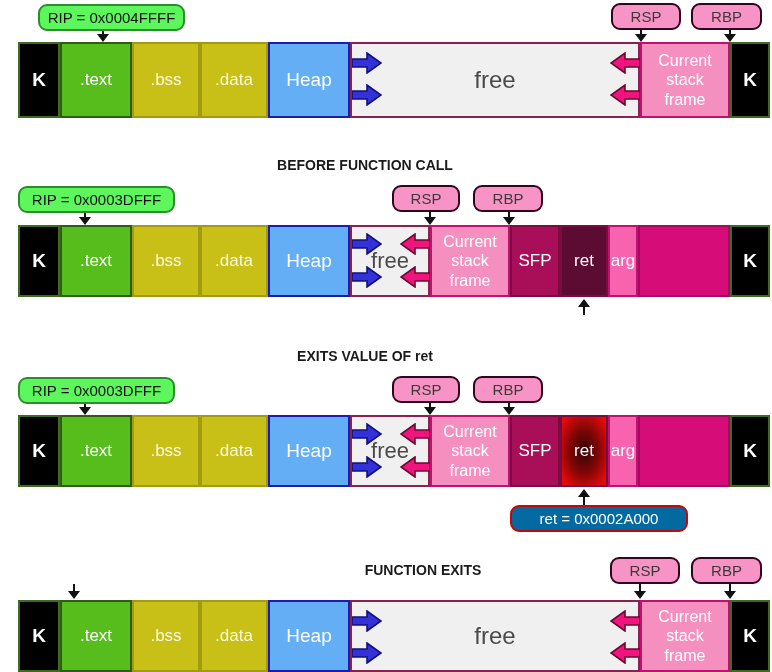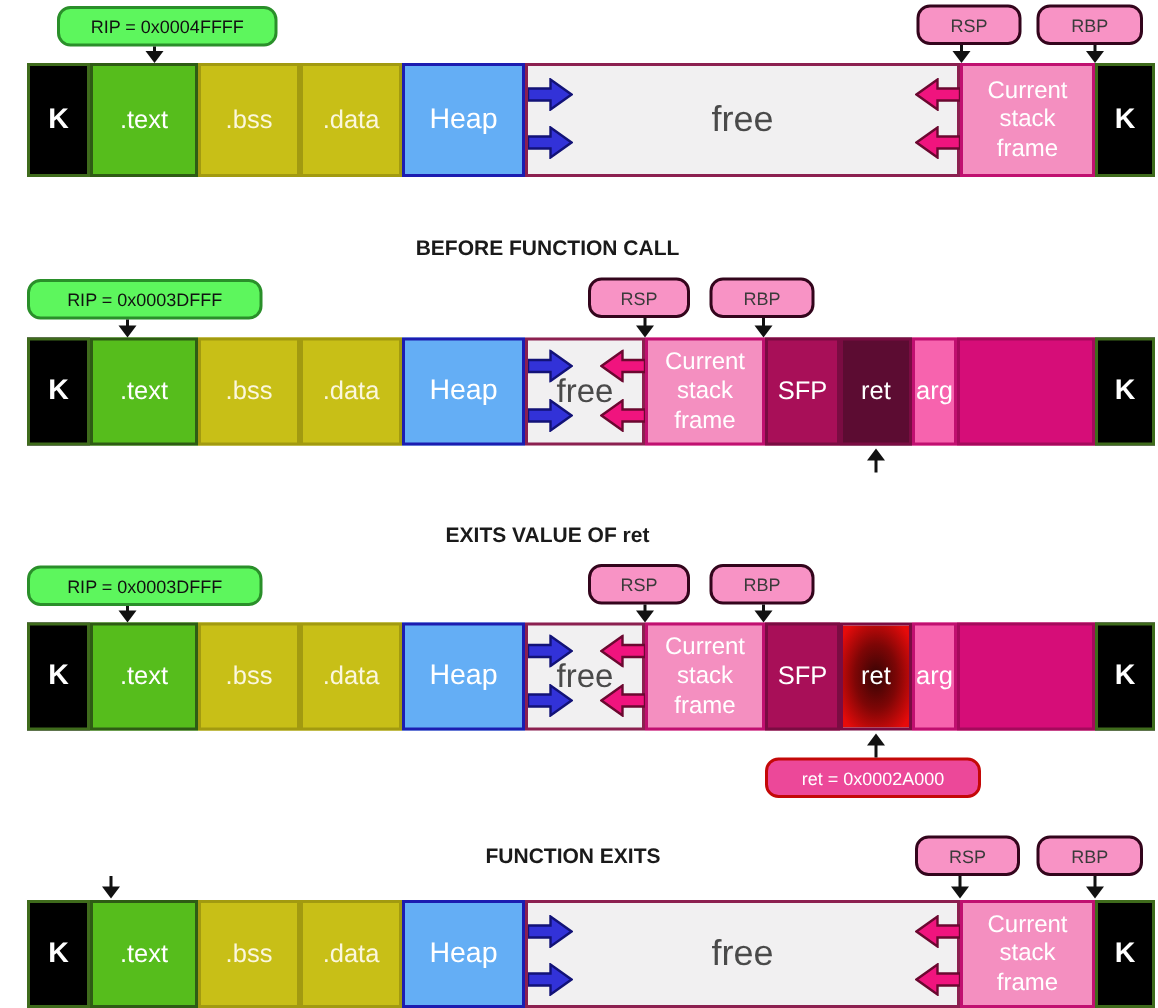--- a/index.html
+++ b/index.html
@@ -1,21 +1,21 @@
 <!DOCTYPE html>
 <html><head>
 <meta charset="utf-8">
 <style>
   html,body{margin:0;padding:0;background:#ffffff;}
   #stage{position:relative;width:772px;height:672px;background:#ffffff;overflow:hidden;
          font-family:"Liberation Sans","DejaVu Sans",sans-serif;}
   .row-title{position:absolute;transform:translateX(-50%);font-size:14px;font-weight:bold;
              color:#1a1a1a;white-space:nowrap;}
   .tag{position:absolute;display:flex;align-items:center;justify-content:center;
-       border-radius:9px;font-size:12px;white-space:nowrap;box-sizing:border-box;}
+       border-radius:9px;font-size:15px;white-space:nowrap;box-sizing:border-box;}
   .seg{position:absolute;box-sizing:border-box;display:flex;align-items:center;
        justify-content:center;text-align:center;white-space:pre-line;line-height:1.2;}
   .pointer{position:absolute;width:12px;}
   .pline{position:absolute;left:5px;width:2px;background:#111;}
   .phead{position:absolute;left:0;width:0;height:0;border-left:6px solid transparent;
          border-right:6px solid transparent;}
   .arrow{position:absolute;line-height:0;}
 </style>
 </head>
 <body>
@@ -139,26 +139,26 @@
     <div class="tag" style="left: 392px; top: 376px; width: 68px; height: 27px; background: rgb(248, 147, 197); border: 2px solid rgb(51, 5, 28); color: rgb(58, 58, 58);">RSP</div>
     <div class="pointer" style="left: 424px; top: 403px; height: 12px;">
       <div class="pline" style="top: 0px; height: 5px;"></div>
       <div class="phead" style="bottom: 0px; border-top: 8px solid rgb(17, 17, 17);"></div>
     </div>
     <div class="tag" style="left: 473px; top: 376px; width: 70px; height: 27px; background: rgb(248, 147, 197); border: 2px solid rgb(51, 5, 28); color: rgb(58, 58, 58);">RBP</div>
     <div class="pointer" style="left: 503px; top: 403px; height: 12px;">
       <div class="pline" style="top: 0px; height: 5px;"></div>
       <div class="phead" style="bottom: 0px; border-top: 8px solid rgb(17, 17, 17);"></div>
     </div>
-    <div class="tag" style="left: 510px; top: 505px; width: 144px; height: 27px; background: #ec4899; border: 2px solid rgb(196, 8, 8); color: rgb(255, 255, 255);">ret = 0x0002A000</div>
+    <div class="tag" style="left: 510px; top: 505px; width: 178px; height: 27px; background: #0369a1; border: 2px solid rgb(196, 8, 8); color: rgb(255, 255, 255);">ret = 0x0002A000</div>
     <div class="pointer" style="left: 578px; top: 489px; height: 16px;">
       <div class="pline" style="bottom: 0px; height: 9px;"></div>
       <div class="phead" style="top: 0px; border-bottom: 8px solid rgb(17, 17, 17);"></div>
     </div>
-    <div class="row-title" style="left: 368px; top: 562px; padding-left: 28px;">FUNCTION EXITS</div>
+    <div class="row-title" style="left: 409px; top: 562px; padding-left: 28px;">FUNCTION EXITS</div>
     <div class="seg" style="left: 18px; top: 600px; width: 42px; height: 72px; background: rgb(0, 0, 0); border: 2.5px solid rgb(63, 107, 28); color: rgb(255, 255, 255); font-size: 19px; font-weight: 600;">K</div>
     <div class="seg" style="left: 60px; top: 600px; width: 72px; height: 72px; background: rgb(86, 189, 28); border: 2.5px solid rgb(46, 92, 20); color: rgb(255, 255, 255); font-size: 17px; font-weight: normal;">.text</div>
     <div class="seg" style="left: 132px; top: 600px; width: 68px; height: 72px; background: rgb(200, 191, 23); border: 2.5px solid rgb(162, 154, 16); color: rgb(251, 247, 221); font-size: 17px; font-weight: normal;">.bss</div>
     <div class="seg" style="left: 200px; top: 600px; width: 68px; height: 72px; background: rgb(200, 191, 23); border: 2.5px solid rgb(162, 154, 16); color: rgb(251, 247, 221); font-size: 17px; font-weight: normal;">.data</div>
     <div class="seg" style="left: 268px; top: 600px; width: 82px; height: 72px; background: rgb(100, 174, 245); border: 2.5px solid rgb(28, 28, 176); color: rgb(255, 255, 255); font-size: 19px; font-weight: normal;">Heap</div>
     <div class="seg" style="left: 350px; top: 600px; width: 290px; height: 72px; background: rgb(241, 240, 241); border: 2.5px solid rgb(140, 32, 80); color: rgb(74, 74, 74); font-size: 24px; font-weight: normal;">free</div>
     <div class="seg" style="left: 640px; top: 600px; width: 90px; height: 72px; background: rgb(244, 143, 192); border: 2.5px solid rgb(192, 16, 112); color: rgb(255, 255, 255); font-size: 16px; font-weight: normal;">Current
 stack
 frame</div>
     <div class="seg" style="left: 730px; top: 600px; width: 40px; height: 72px; background: rgb(0, 0, 0); border: 2.5px solid rgb(63, 107, 28); color: rgb(255, 255, 255); font-size: 19px; font-weight: 600;">K</div>

